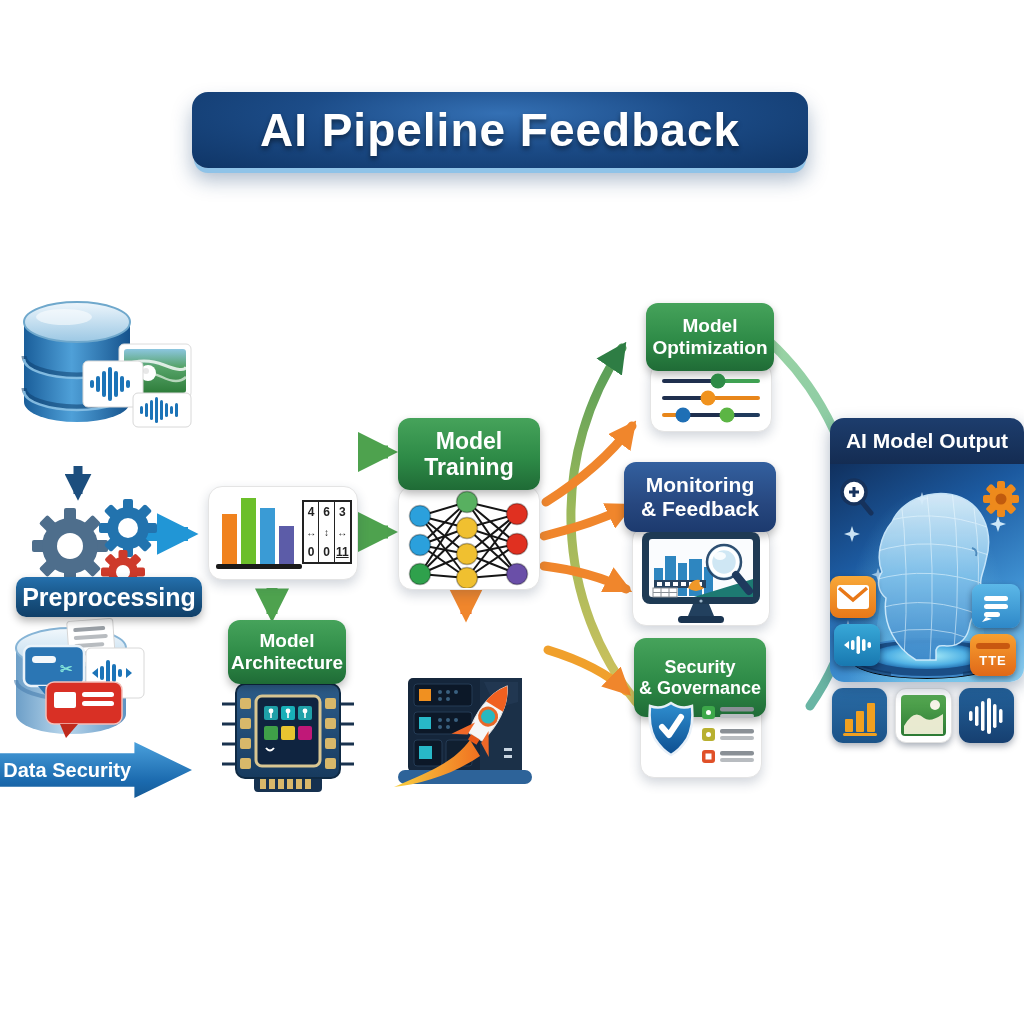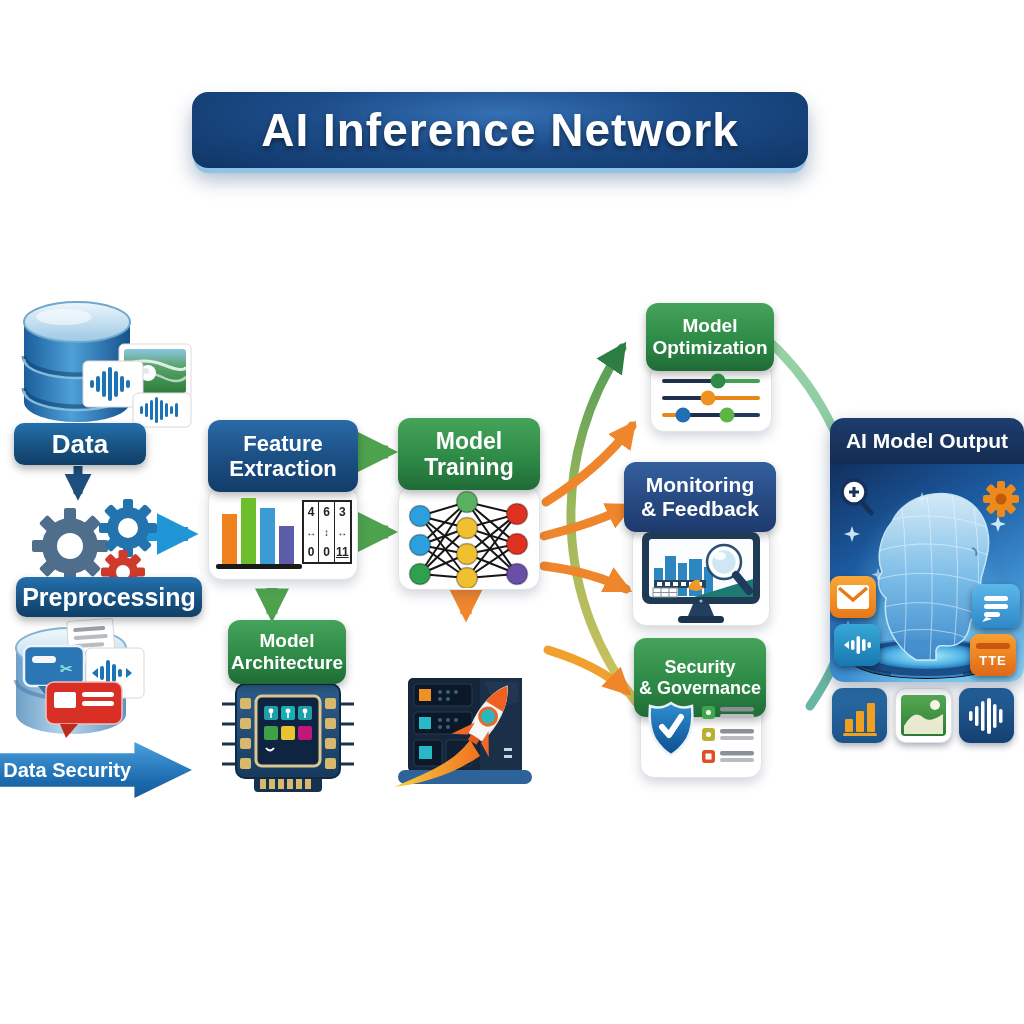--- a/index.html
+++ b/index.html
@@ -99,21 +99,21 @@
 
     <path d="M 466 594 L 466 614" stroke="#e8611c" stroke-width="11" fill="none" marker-end="url(#mO)"></path>
 
     <path d="M 546 502 Q 600 468 632 426" fill="none" stroke="#f0862c" stroke-width="9" stroke-linecap="round" marker-end="url(#mO)"></path>
     <path d="M 544 536 Q 592 524 628 507" fill="none" stroke="#f0862c" stroke-width="9" stroke-linecap="round" marker-end="url(#mO)"></path>
     <path d="M 544 566 Q 592 572 626 589" fill="none" stroke="#f0862c" stroke-width="9" stroke-linecap="round" marker-end="url(#mO)"></path>
     <path d="M 548 650 Q 600 666 626 691" fill="none" stroke="#f0a02c" stroke-width="9" stroke-linecap="round" marker-end="url(#mO)"></path>
   </svg>
 
   <div class="abs title-banner">
-    <span>AI Inference Network</span>
+    <span>AI Pipeline Feedback</span>
   </div>
 
   <svg class="abs z2" style="left:14px;top:296px;" width="126" height="132" viewBox="0 0 126 132">
     <defs>
       <linearGradient id="dbB" x1="0" y1="0" x2="1" y2="0">
         <stop offset="0" stop-color="#1a5e9a"></stop>
           <stop offset="0.45" stop-color="#4fa0d8"></stop>
           <stop offset="1" stop-color="#15528c"></stop>
       </linearGradient>
       <linearGradient id="dbT" x1="0" y1="0" x2="0" y2="1">
@@ -166,23 +166,20 @@
         <rect x="13" y="11" width="3" height="14" rx="1.5"></rect>
       <rect x="18" y="8" width="3" height="20" rx="1.5"></rect>
         <rect x="23" y="5" width="3" height="26" rx="1.5"></rect>
       <rect x="28" y="8" width="3" height="20" rx="1.5"></rect>
         <rect x="33" y="11" width="3" height="14" rx="1.5"></rect>
       <rect x="38" y="14" width="3" height="8" rx="1.5"></rect>
         <rect x="43" y="11" width="3" height="14" rx="1.5"></rect>
     </g>
   </svg>
 
-  <div class="abs lbl" style="left:14px;top:423px;width:132px;height:42px;font-size:26px;">
-    <span>Data</span>
-  </div>
 
   <svg class="abs z2" style="left:20px;top:490px;" width="152" height="106" viewBox="0 0 152 106">
     <g transform="translate(50,56)" fill="#4e6e8c">
       <g>
           <rect x="-6" y="-38" width="12" height="14" rx="2"></rect>
           <rect x="-6" y="24" width="12" height="14" rx="2"></rect>
       <rect x="-38" y="-6" width="14" height="12" rx="2"></rect>
           <rect x="24" y="-6" width="14" height="12" rx="2"></rect>
       <g transform="rotate(45)">
             <rect x="-6" y="-38" width="12" height="14" rx="2"></rect>
@@ -278,24 +275,20 @@
         <rect x="74" y="83" width="32" height="5" rx="2.5" fill="#ffffff"></rect>
       <path d="M52 106 L58 120 L70 106 Z" fill="#c02a1c"></path>
     </g>
   </svg>
 
   <div class="abs ingest-arrow">
     <span>Data Security</span>
   </div>
 
   <div class="abs card" style="left:208px;top:486px;width:150px;height:94px;"></div>
-  <div class="abs hdr navy" style="left:208px;top:420px;width:150px;height:72px;font-size:22px;">
-    <span>Feature</span>
-    <span>Extraction</span>
-  </div>
   <svg class="abs z3" style="left:214px;top:494px;" width="92" height="80" viewBox="0 0 92 80">
     <rect x="8" y="20" width="15" height="50" fill="#f0821e"></rect>
     <rect x="27" y="4" width="15" height="66" fill="#6cbf2a"></rect>
     <rect x="46" y="14" width="15" height="56" fill="#3a9bd5"></rect>
     <rect x="65" y="32" width="15" height="38" fill="#5c5ca8"></rect>
     <rect x="2" y="70" width="86" height="5" rx="2" fill="#1a1a1a"></rect>
   </svg>
   <div class="abs z3" style="left:302px;top:500px;width:50px;height:64px;border:2px solid #222;background:#fff;
               display:grid;grid-template-columns:1fr 1fr 1fr;grid-template-rows:1fr 1fr 1fr;
               font-size:12px;font-weight:bold;color:#222;text-align:center;">

